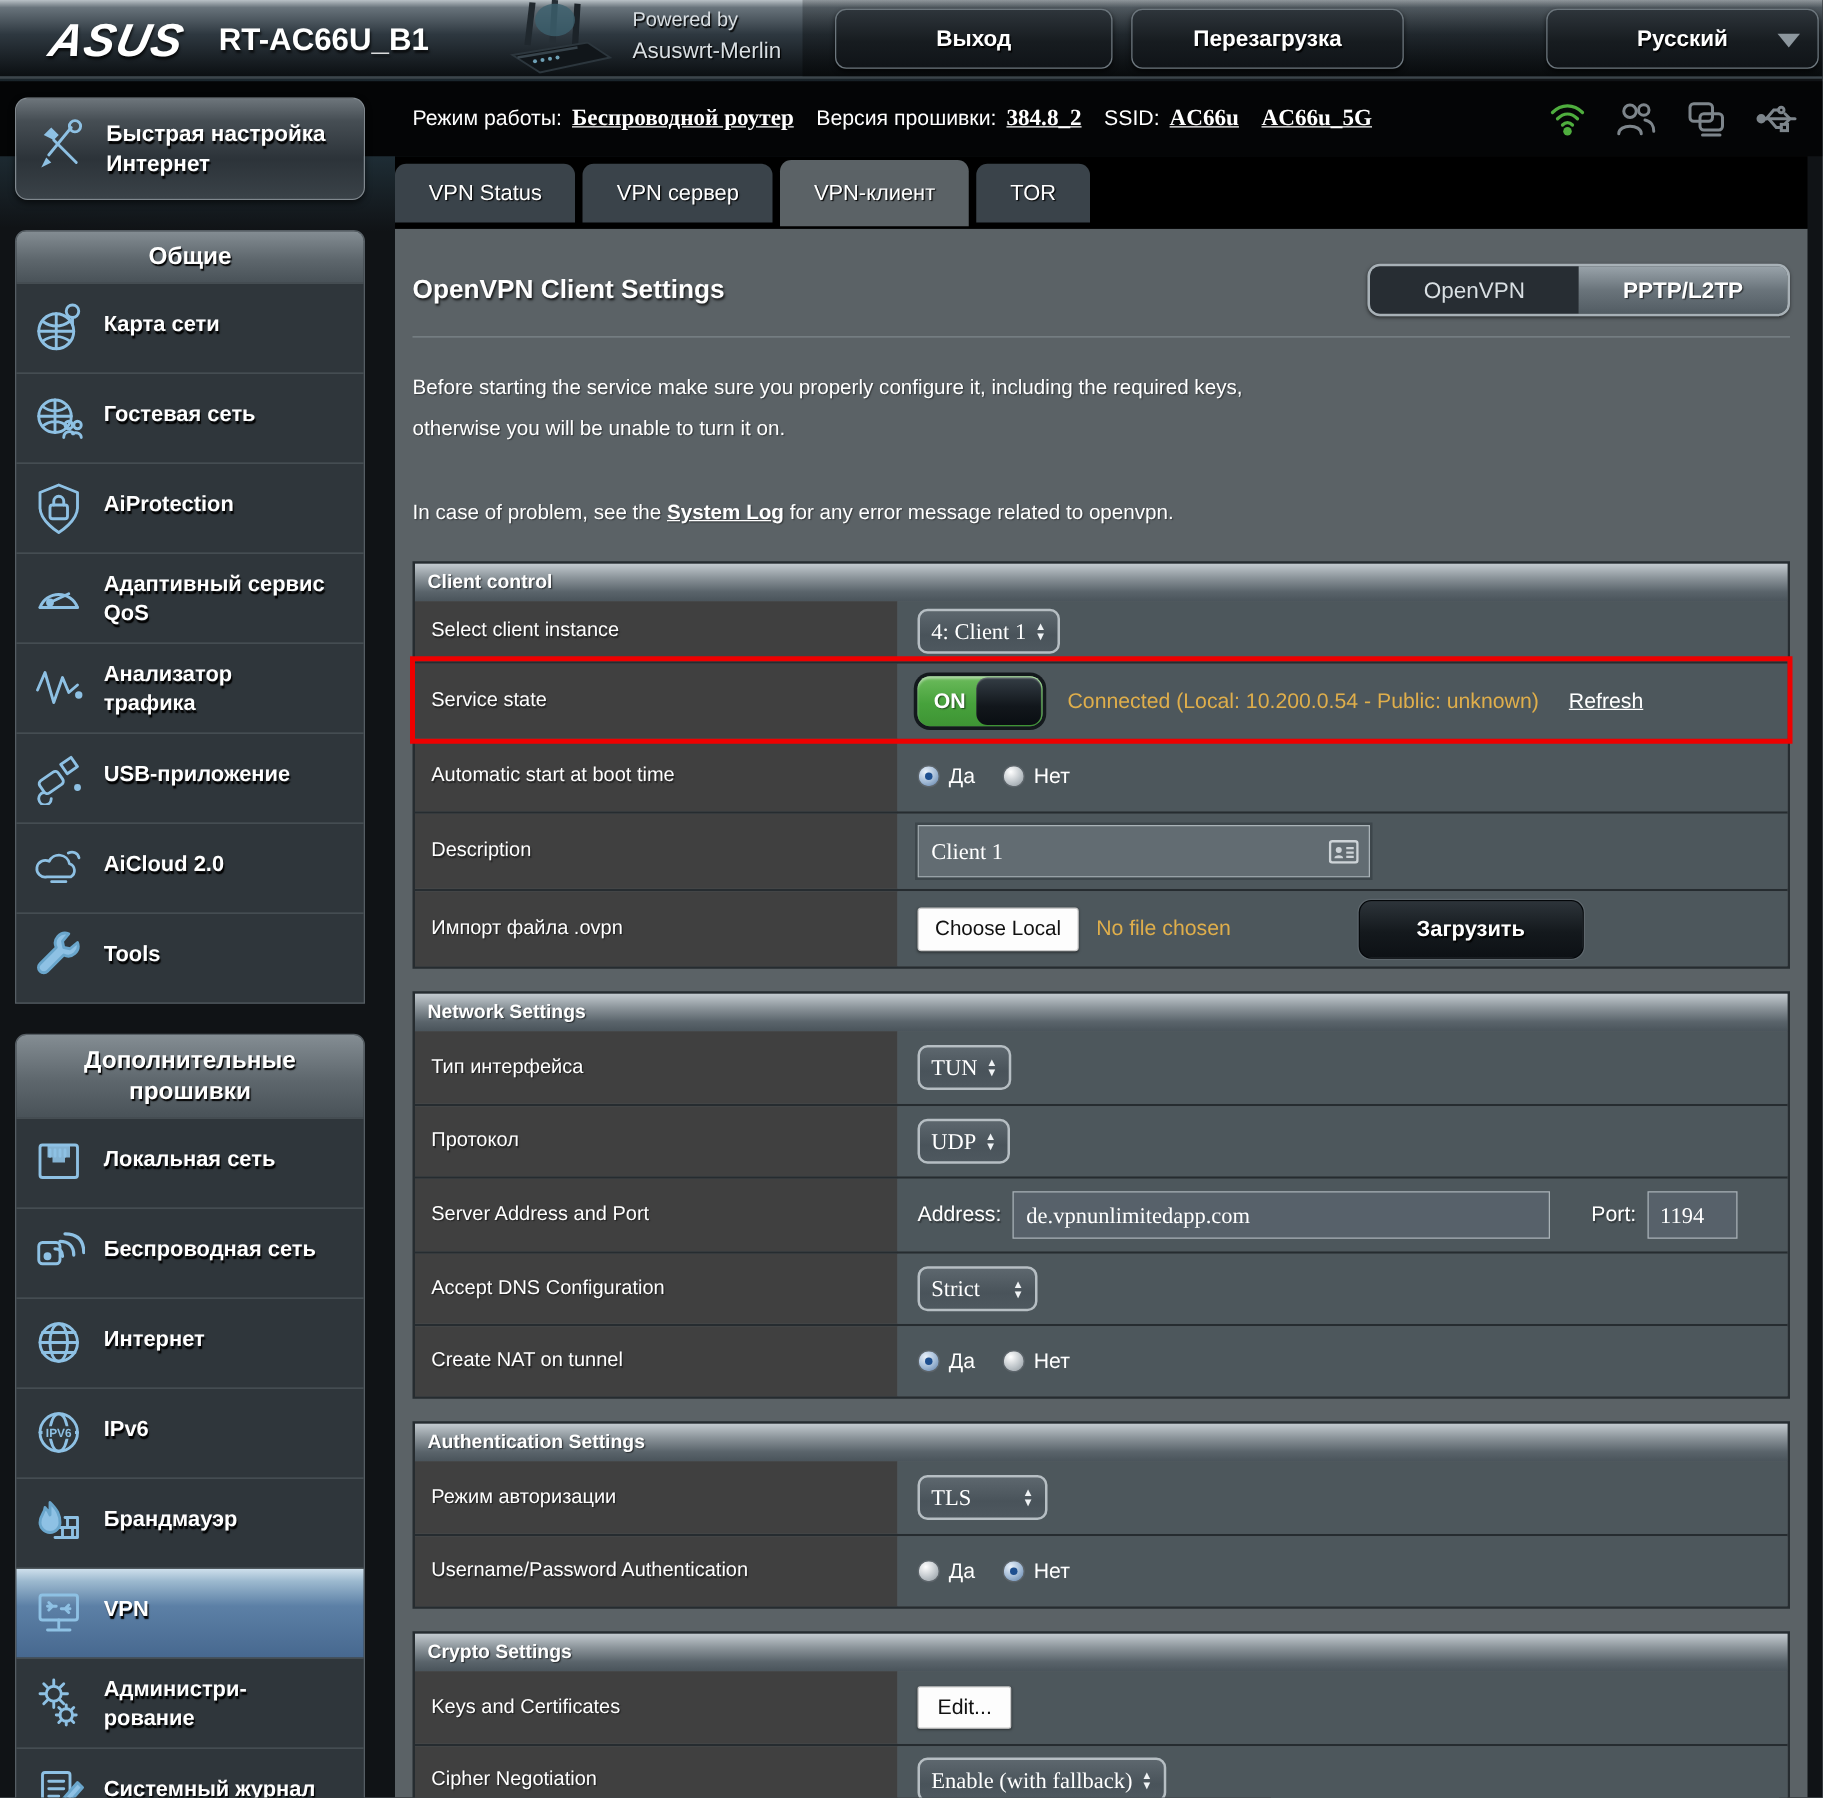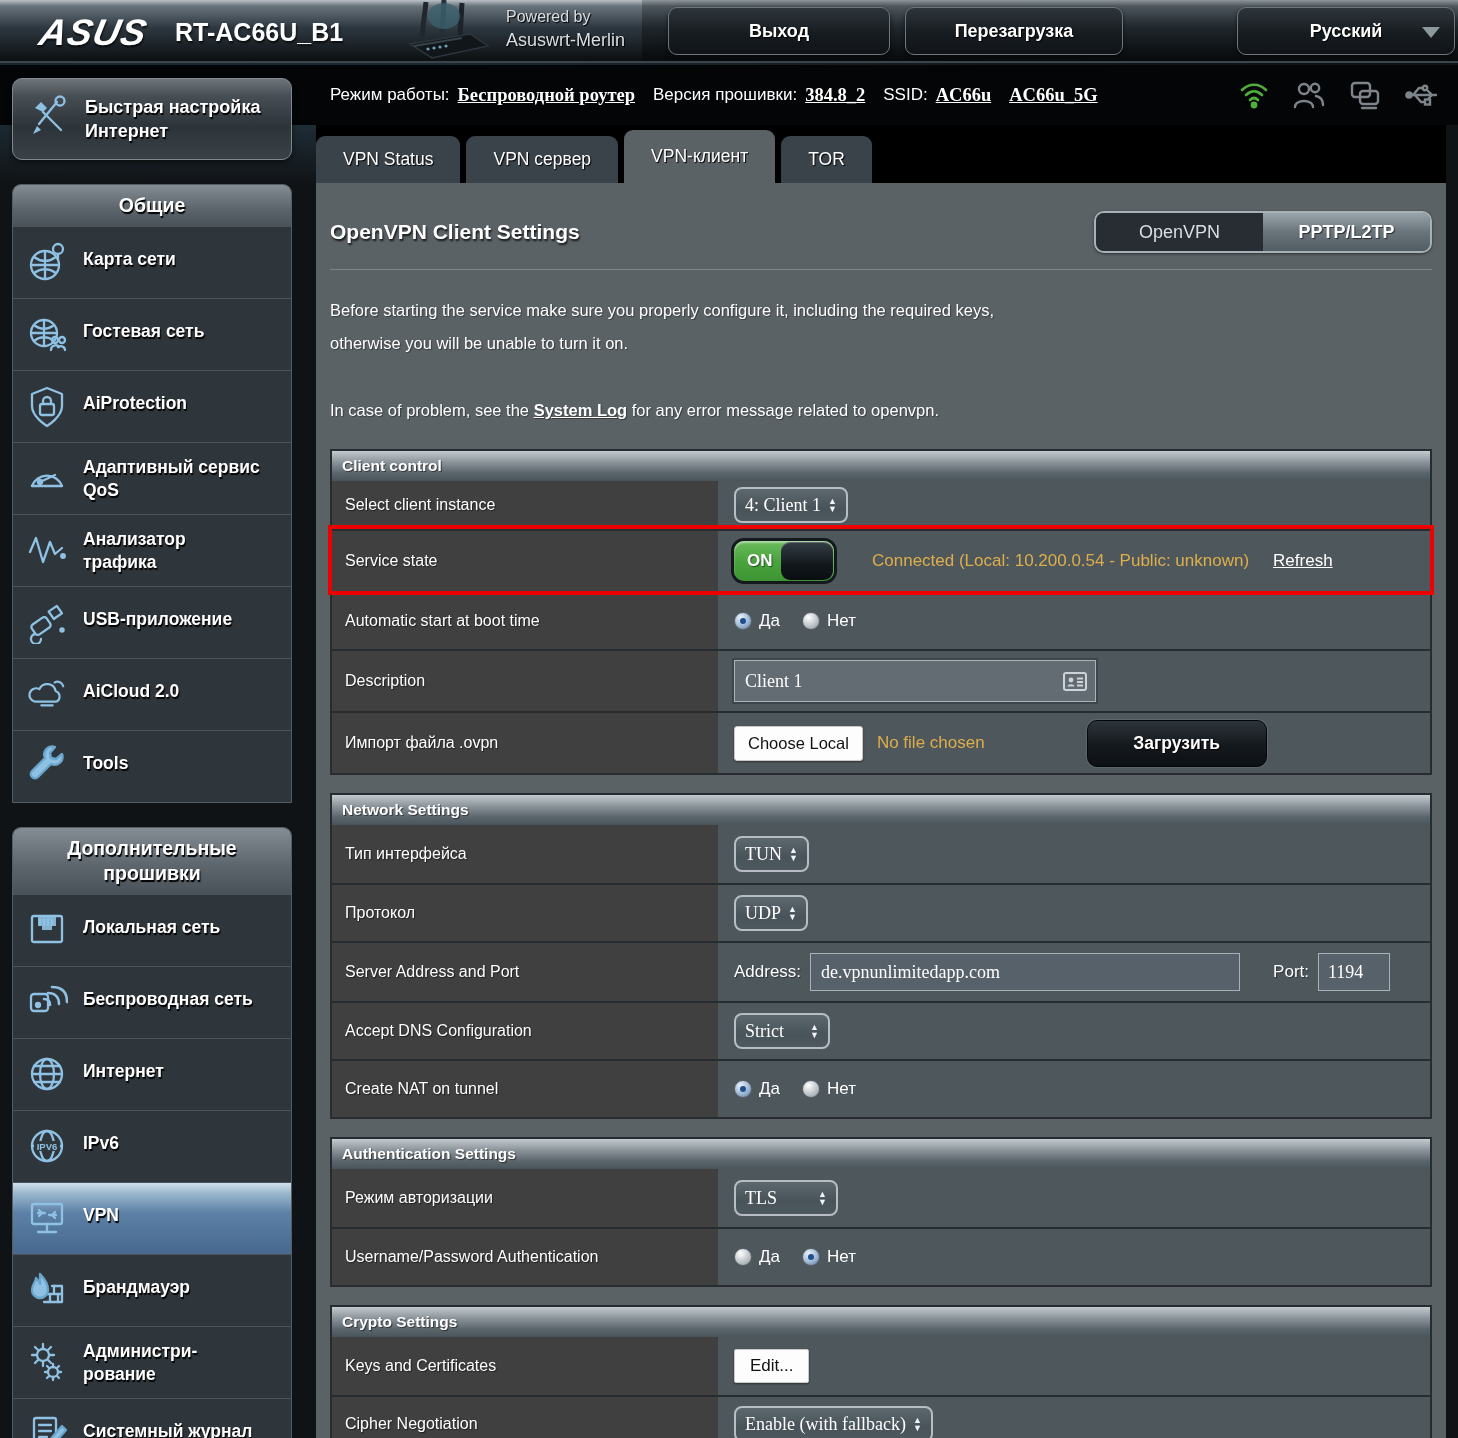--- a/index.html
+++ b/index.html
@@ -66,21 +66,21 @@
   .side-item .icn{ width:42px; flex:0 0 42px; display:flex; justify-content:center; }
   .side-item .lab{ font-size:17.5px; font-weight:bold; padding-top:8px; line-height:1.3;
     text-shadow:1px 2px 1px #000; }
   .side-item.two .lab{ padding-top:0; }
   .side-item.selected{
     background:linear-gradient(180deg,#cfe0ec 0%,#9cb9cf 14%,#5c80a6 42%,#47688f 100%); }
   .icn svg{ stroke:#8ec1e4; fill:none; stroke-width:2.3; stroke-linecap:round; stroke-linejoin:round; }
 
   
   .tabbar{ position:absolute; left:316px; top:125px; width:1130px; height:58px; background:#000;
-    display:flex; align-items:flex-end; gap:6px; z-index:4; }
+    display:flex; align-items:center; gap:6px; z-index:4; }
   .tab{ height:47px; line-height:47px; padding:0 27px; background:#3a434a; color:#fff;
     font-size:17.5px; border-radius:9px 9px 0 0; cursor:pointer; text-shadow:1px 1px 1px #000; }
   .tab.active{ height:53px; line-height:53px; background:#5b6266; }
 
   
   .content{ position:absolute; left:316px; top:183px; width:1130px; height:1255px;
     background:#5b6266; z-index:3; }
   .title-row{ display:flex; justify-content:space-between; align-items:center;
     margin:28px 14px 0 14px; }
   .page-title{ font-size:21px; font-weight:bold; text-shadow:1px 2px 2px rgba(0,0,0,.8); }
@@ -123,21 +123,21 @@
     border-radius:50%; background:#1e4f8f; }
   .rlabel{ font-size:17px; margin-right:22px; cursor:default; }
   .toggle{ position:relative; width:100px; height:40px; border-radius:10px;
     background:linear-gradient(180deg,#6cbb5c 0%,#47a23c 55%,#3e9434 100%);
     box-shadow:0 0 0 3px #14191d, inset 0 2px 2px rgba(255,255,255,.45); cursor:pointer; }
   .toggle .on{ position:absolute; left:13px; top:0; line-height:40px; font-size:17px; font-weight:bold;
     color:#fff; text-shadow:1px 1px 1px rgba(0,0,0,.5); }
   .toggle .knob{ position:absolute; right:1px; top:1px; width:52px; height:38px; border-radius:9px;
     background:linear-gradient(180deg,#343d45 0%,#12171c 60%,#0a0e12 100%);
     box-shadow:inset 0 1px 1px rgba(255,255,255,.25); }
-  .conn-text{ color:#dfae4b; font-size:17px; margin-left:38px; }
+  .conn-text{ color:#dfae4b; font-size:17px; margin-left:20px; }
   .refresh{ color:#fff; font-size:17px; text-decoration:underline; margin-left:24px; cursor:pointer; }
   .txt-input{ display:flex; align-items:center; justify-content:space-between;
     width:362px; height:42px; background:#626c72; border:1px solid #aab3b8; outline:2px solid #3d464b;
     padding:0 8px 0 10px; color:#fff; font-family:"Liberation Serif",serif; font-size:18px; }
   .addr-input{ width:430px; height:38px; display:flex; align-items:center; background:#58626896;
     background:#57616a; border:1px solid #a8b1b6; padding-left:10px; color:#fff;
     font-family:"Liberation Serif",serif; font-size:18px; }
   .port-input{ width:72px; height:38px; display:flex; align-items:center; background:#57616a;
     border:1px solid #a8b1b6; padding-left:9px; color:#fff; font-family:"Liberation Serif",serif; font-size:18px; }
   .inline-lab{ font-size:17px; margin-right:9px; text-shadow:1px 1px 1px rgba(0,0,0,.4); }
@@ -376,39 +376,39 @@
         <svg width="42" height="44" viewBox="0 0 42 44">
           <circle cx="21" cy="22" r="15"></circle>
             <ellipse cx="21" cy="22" rx="7" ry="15"></ellipse>
             <path d="M6 22 h30"></path>
           <rect x="8" y="17" width="26" height="10" rx="2" fill="#2f383d" stroke="none"></rect>
           <text x="21" y="25.5" font-size="9.5" font-weight="bold" fill="#8ec1e4" stroke="none" text-anchor="middle" font-family="Liberation Sans, sans-serif">IPV6</text>
         </svg>
       </span>
       <span class="lab">IPv6</span>
     </div>
+    <div class="side-item">
+      <span class="icn">
+        <svg width="42" height="44" viewBox="0 0 42 44">
+          <path d="M18 34 h18 v-16 h-10"></path>
+          <path d="M20 26 h16 M28 18 v8 M24 26 v8 M32 26 v8"></path>
+          <path d="M14 6 c6 6 8 10 8 16 a8 8 0 0 1 -16 0 c0 -6 4 -8 4 -12 c2 2 3 3 4 6 z" fill="#8ec1e4" stroke="#6aa6cc"></path>
+        </svg>
+      </span>
+      <span class="lab">Брандмауэр</span>
+    </div>
     <div class="side-item selected">
       <span class="icn">
         <svg width="42" height="44" viewBox="0 0 42 44">
           <rect x="6" y="8" width="30" height="20" rx="2"></rect>
           <path d="M12 17 h7 M16 17 l-3 -3 M16 17 l-3 3 M30 19 h-7 M26 19 l3 -3 M26 19 l3 3"></path>
           <path d="M21 28 v6 M12 36 h18"></path>
         </svg>
       </span>
       <span class="lab">VPN</span>
-    </div>
-    <div class="side-item">
-      <span class="icn">
-        <svg width="42" height="44" viewBox="0 0 42 44">
-          <path d="M18 34 h18 v-16 h-10"></path>
-          <path d="M20 26 h16 M28 18 v8 M24 26 v8 M32 26 v8"></path>
-          <path d="M14 6 c6 6 8 10 8 16 a8 8 0 0 1 -16 0 c0 -6 4 -8 4 -12 c2 2 3 3 4 6 z" fill="#8ec1e4" stroke="#6aa6cc"></path>
-        </svg>
-      </span>
-      <span class="lab">Брандмауэр</span>
     </div>
     <div class="side-item two">
       <span class="icn">
         <svg width="42" height="44" viewBox="0 0 42 44">
           <circle cx="17" cy="15" r="6"></circle>
           <path d="M17 4 v4 M17 22 v4 M6 15 h4 M24 15 h4 M9 7 l3 3 M22 20 l3 3 M25 7 l-3 3 M12 20 l-3 3"></path>
           <circle cx="27" cy="32" r="5"></circle>
           <path d="M27 24 v3 M27 37 v3 M19 32 h3 M32 32 h3 M21 26 l2 2 M31 36 l2 2 M33 26 l-2 2 M23 36 l-2 2"></path>
         </svg>
       </span>

